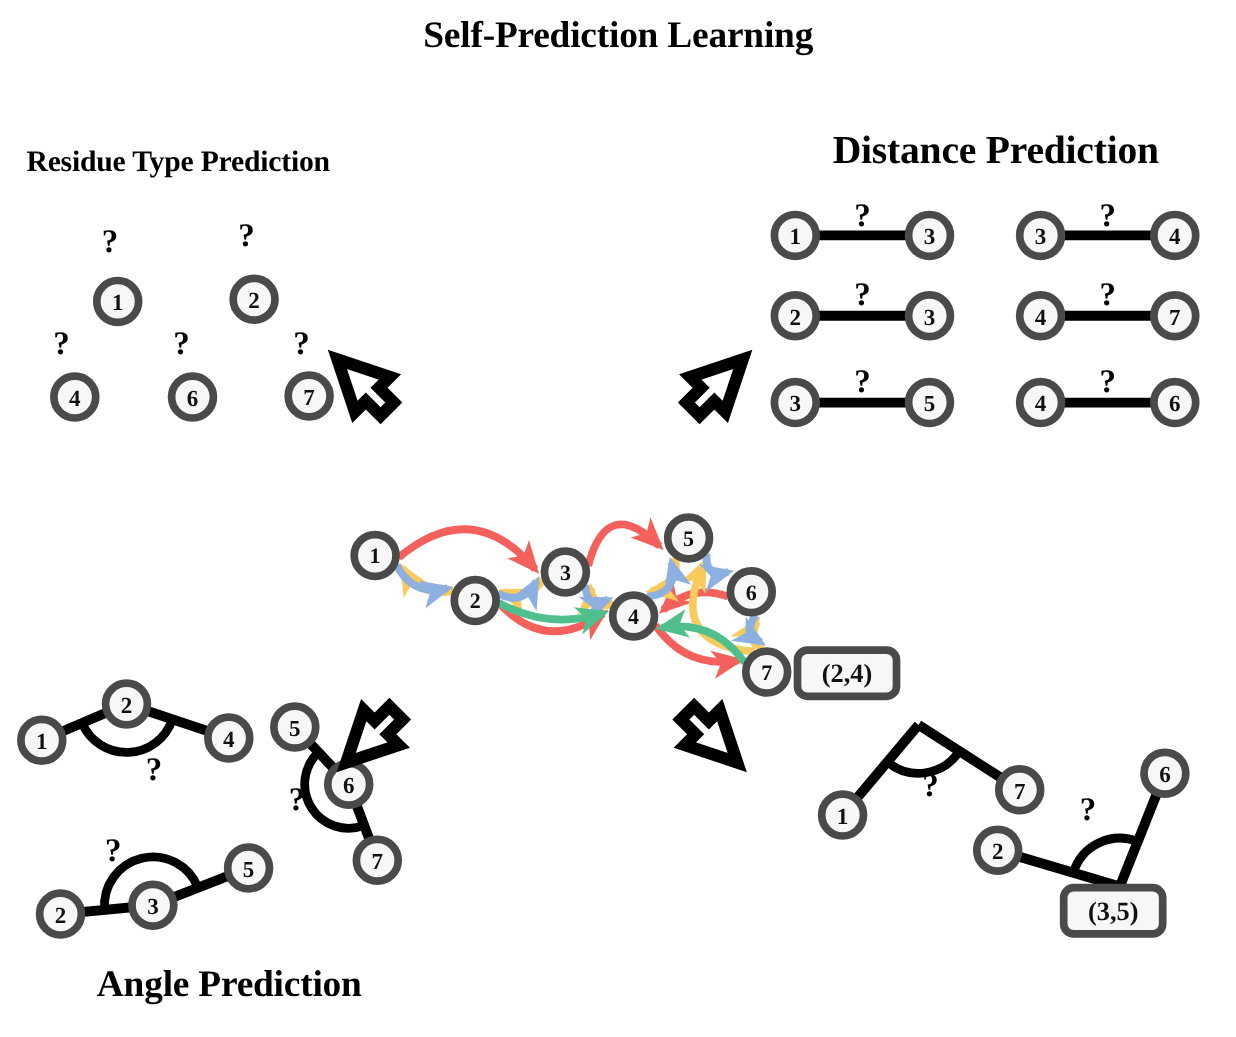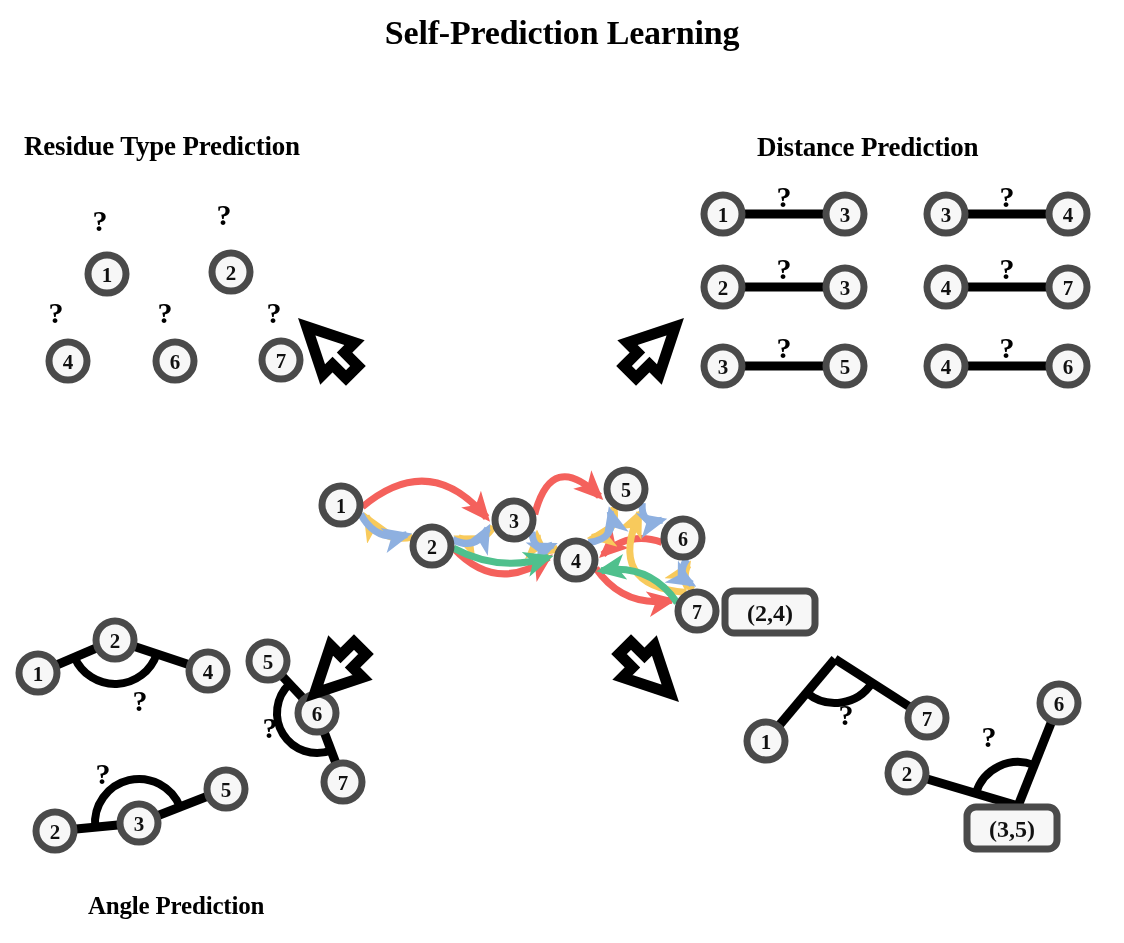--- a/index.html
+++ b/index.html
@@ -2,22 +2,22 @@
 <html><head>
 <meta charset="utf-8">
 <style>
   html,body{margin:0;padding:0;background:#ffffff;}
   body{width:1124px;height:943px;overflow:hidden;
        font-family:"Liberation Serif", serif;}
   #stage{position:relative;width:1124px;height:943px;background:#fff;}
   .hdr{position:absolute;font-weight:bold;color:#000;letter-spacing:-.2px;white-space:nowrap;}
   #title{left:0;top:14px;width:1124px;text-align:center;font-size:34px;}
   #h-residue{left:24px;top:131px;font-size:27px;}
-  #h-distance{left:757px;top:132px;font-size:27px;font-family:Liberation Serif, serif;}
-  #h-angle{left:88px;top:876px;font-size:25px;margin-top:16px;}
+  #h-distance{left:757px;top:115px;font-size:36px;font-family:Liberation Serif, serif;}
+  #h-angle{left:88px;top:876px;font-size:34px;}
   #h-dihedral{left:772px;top:876px;font-size:27px;}
   svg{position:absolute;left:0;top:0;width:1124px;height:943px;overflow:visible;}
   .nlabel{font-family:"Liberation Serif", serif;font-weight:bold;fill:#111;
           text-anchor:middle;dominant-baseline:central;}
   .qm{font-family:"Liberation Serif", serif;font-weight:bold;fill:#000;
       text-anchor:middle;dominant-baseline:central;font-size:30px;}
   .boxlabel{font-family:"Liberation Serif", serif;font-weight:bold;fill:#111;
             text-anchor:middle;dominant-baseline:central;font-size:24px;}
 </style>
 </head>

